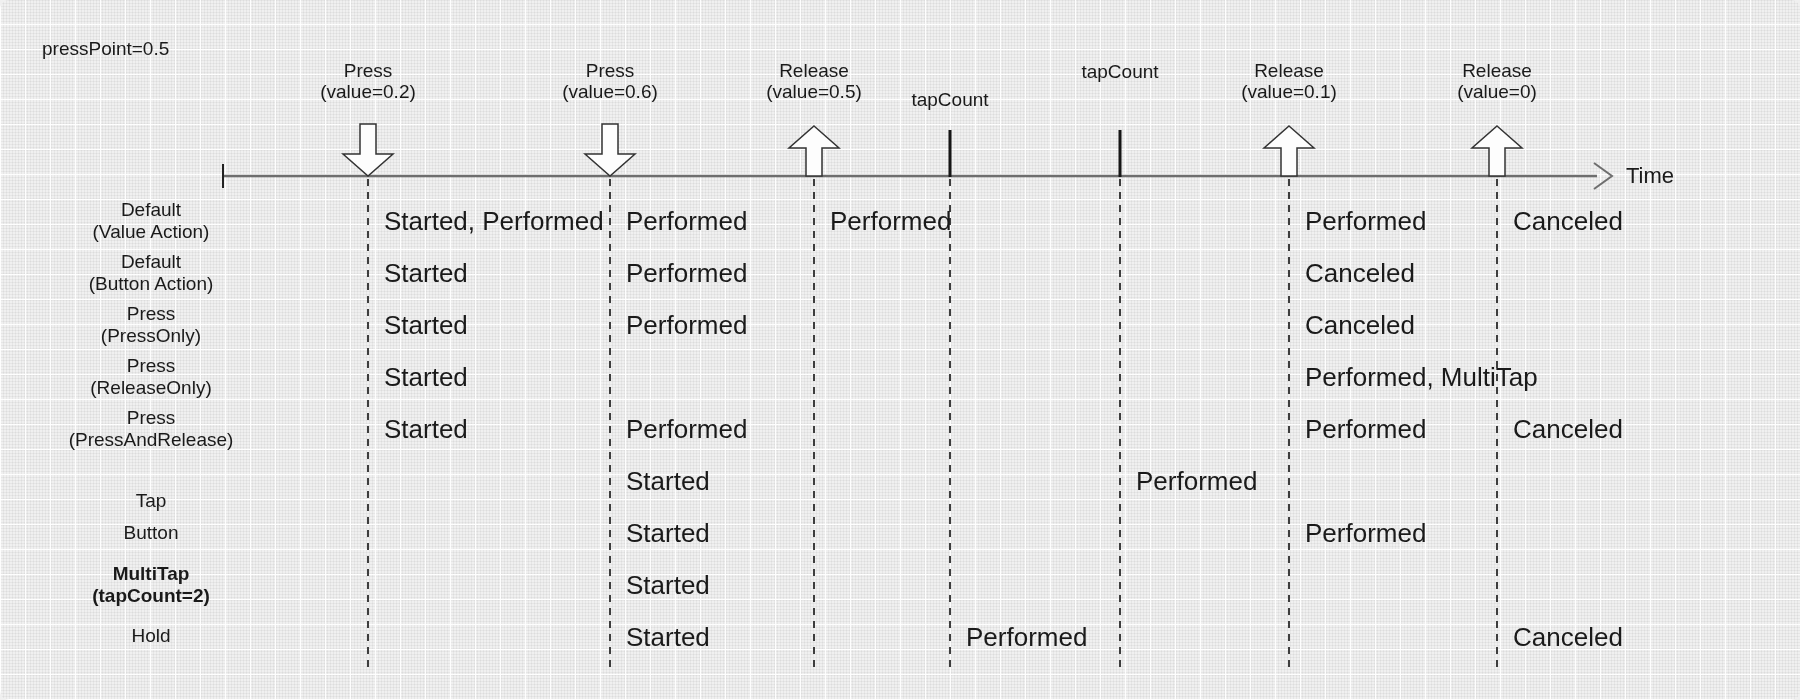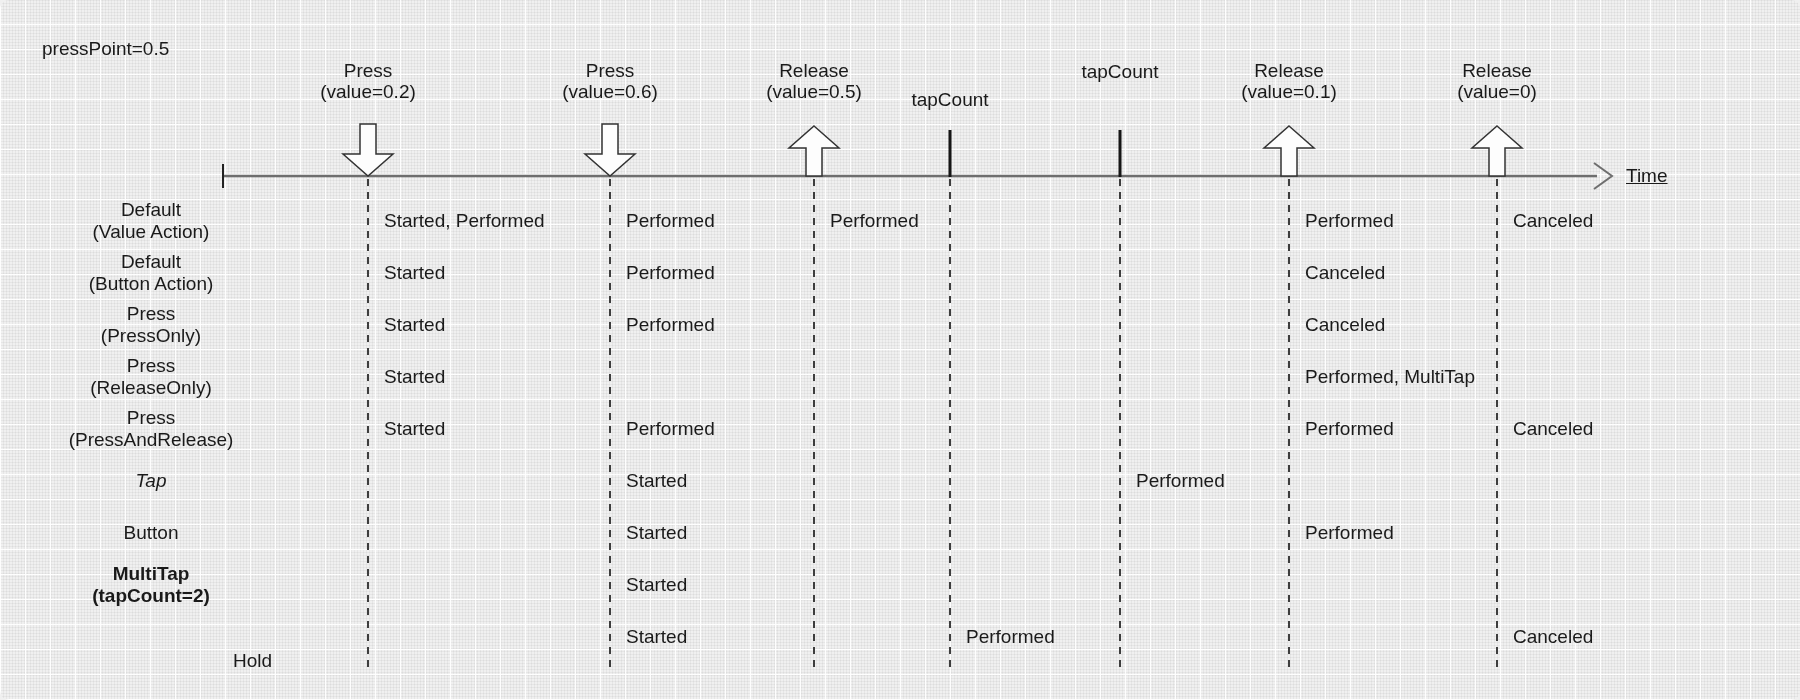--- a/index.html
+++ b/index.html
@@ -26,31 +26,31 @@
     font-size:19px;line-height:26px;white-space:nowrap;
   }
   .event-label{
     position:absolute;width:220px;margin-left:-110px;
     text-align:center;font-size:19px;line-height:21px;
     white-space:pre-line;
   }
   .time-label{
     position:absolute;left:1626px;top:176px;
     transform:translateY(-50%);
-    font-size:19px;white-space:nowrap;text-decoration:underline;
+    font-size:22px;white-space:nowrap;
   }
   .row-label{
     position:absolute;left:30px;width:242px;
     transform:translateY(-50%);
     text-align:center;font-size:19px;line-height:22px;
     white-space:pre-line;
   }
   .cell{
     position:absolute;transform:translateY(-50%);
-    font-size:19px;white-space:nowrap;
+    font-size:26px;white-space:nowrap;
   }
   .dash{
     position:absolute;top:179px;height:488px;width:2px;
     background:repeating-linear-gradient(to bottom,#3d3d3d 0 7px,transparent 7px 13px);
   }
   .marker-arrow{fill:#fdfdfd;stroke:#333;stroke-width:1.5;stroke-linejoin:miter;}
   .marker-tick{fill:#161616;}
   .axis-line{stroke:#6e6e6e;stroke-width:2.5;fill:none;}
   .axis-tick{stroke:#222;stroke-width:2;}
   .axis-head{stroke:#6e6e6e;stroke-width:2;fill:none;}
@@ -118,26 +118,26 @@
     <div class="row-label" style="top: 377px;">Press
 (ReleaseOnly)</div>
     <div class="cell" style="left: 384px; top: 377px;">Started</div>
     <div class="cell" style="left: 1305px; top: 377px;">Performed, MultiTap</div>
     <div class="row-label" style="top: 429px;">Press
 (PressAndRelease)</div>
     <div class="cell" style="left: 384px; top: 429px;">Started</div>
     <div class="cell" style="left: 626px; top: 429px;">Performed</div>
     <div class="cell" style="left: 1305px; top: 429px;">Performed</div>
     <div class="cell" style="left: 1513px; top: 429px;">Canceled</div>
-    <div class="row-label" style="top: 481px; font-style: italic;">Tap</div>
+    <div class="row-label" style="top: 501px;">Tap</div>
     <div class="cell" style="left: 626px; top: 481px;">Started</div>
     <div class="cell" style="left: 1136px; top: 481px;">Performed</div>
     <div class="row-label" style="top: 533px;">Button</div>
     <div class="cell" style="left: 626px; top: 533px;">Started</div>
     <div class="cell" style="left: 1305px; top: 533px;">Performed</div>
     <div class="row-label" style="top: 585px; font-weight: bold;">MultiTap
 (tapCount=2)</div>
     <div class="cell" style="left: 626px; top: 585px;">Started</div>
-    <div class="row-label" style="top: 661px; text-align: right;">Hold</div>
+    <div class="row-label" style="top: 636px;">Hold</div>
     <div class="cell" style="left: 626px; top: 637px;">Started</div>
     <div class="cell" style="left: 966px; top: 637px;">Performed</div>
     <div class="cell" style="left: 1513px; top: 637px;">Canceled</div>
   </div>
 
 </body></html>

